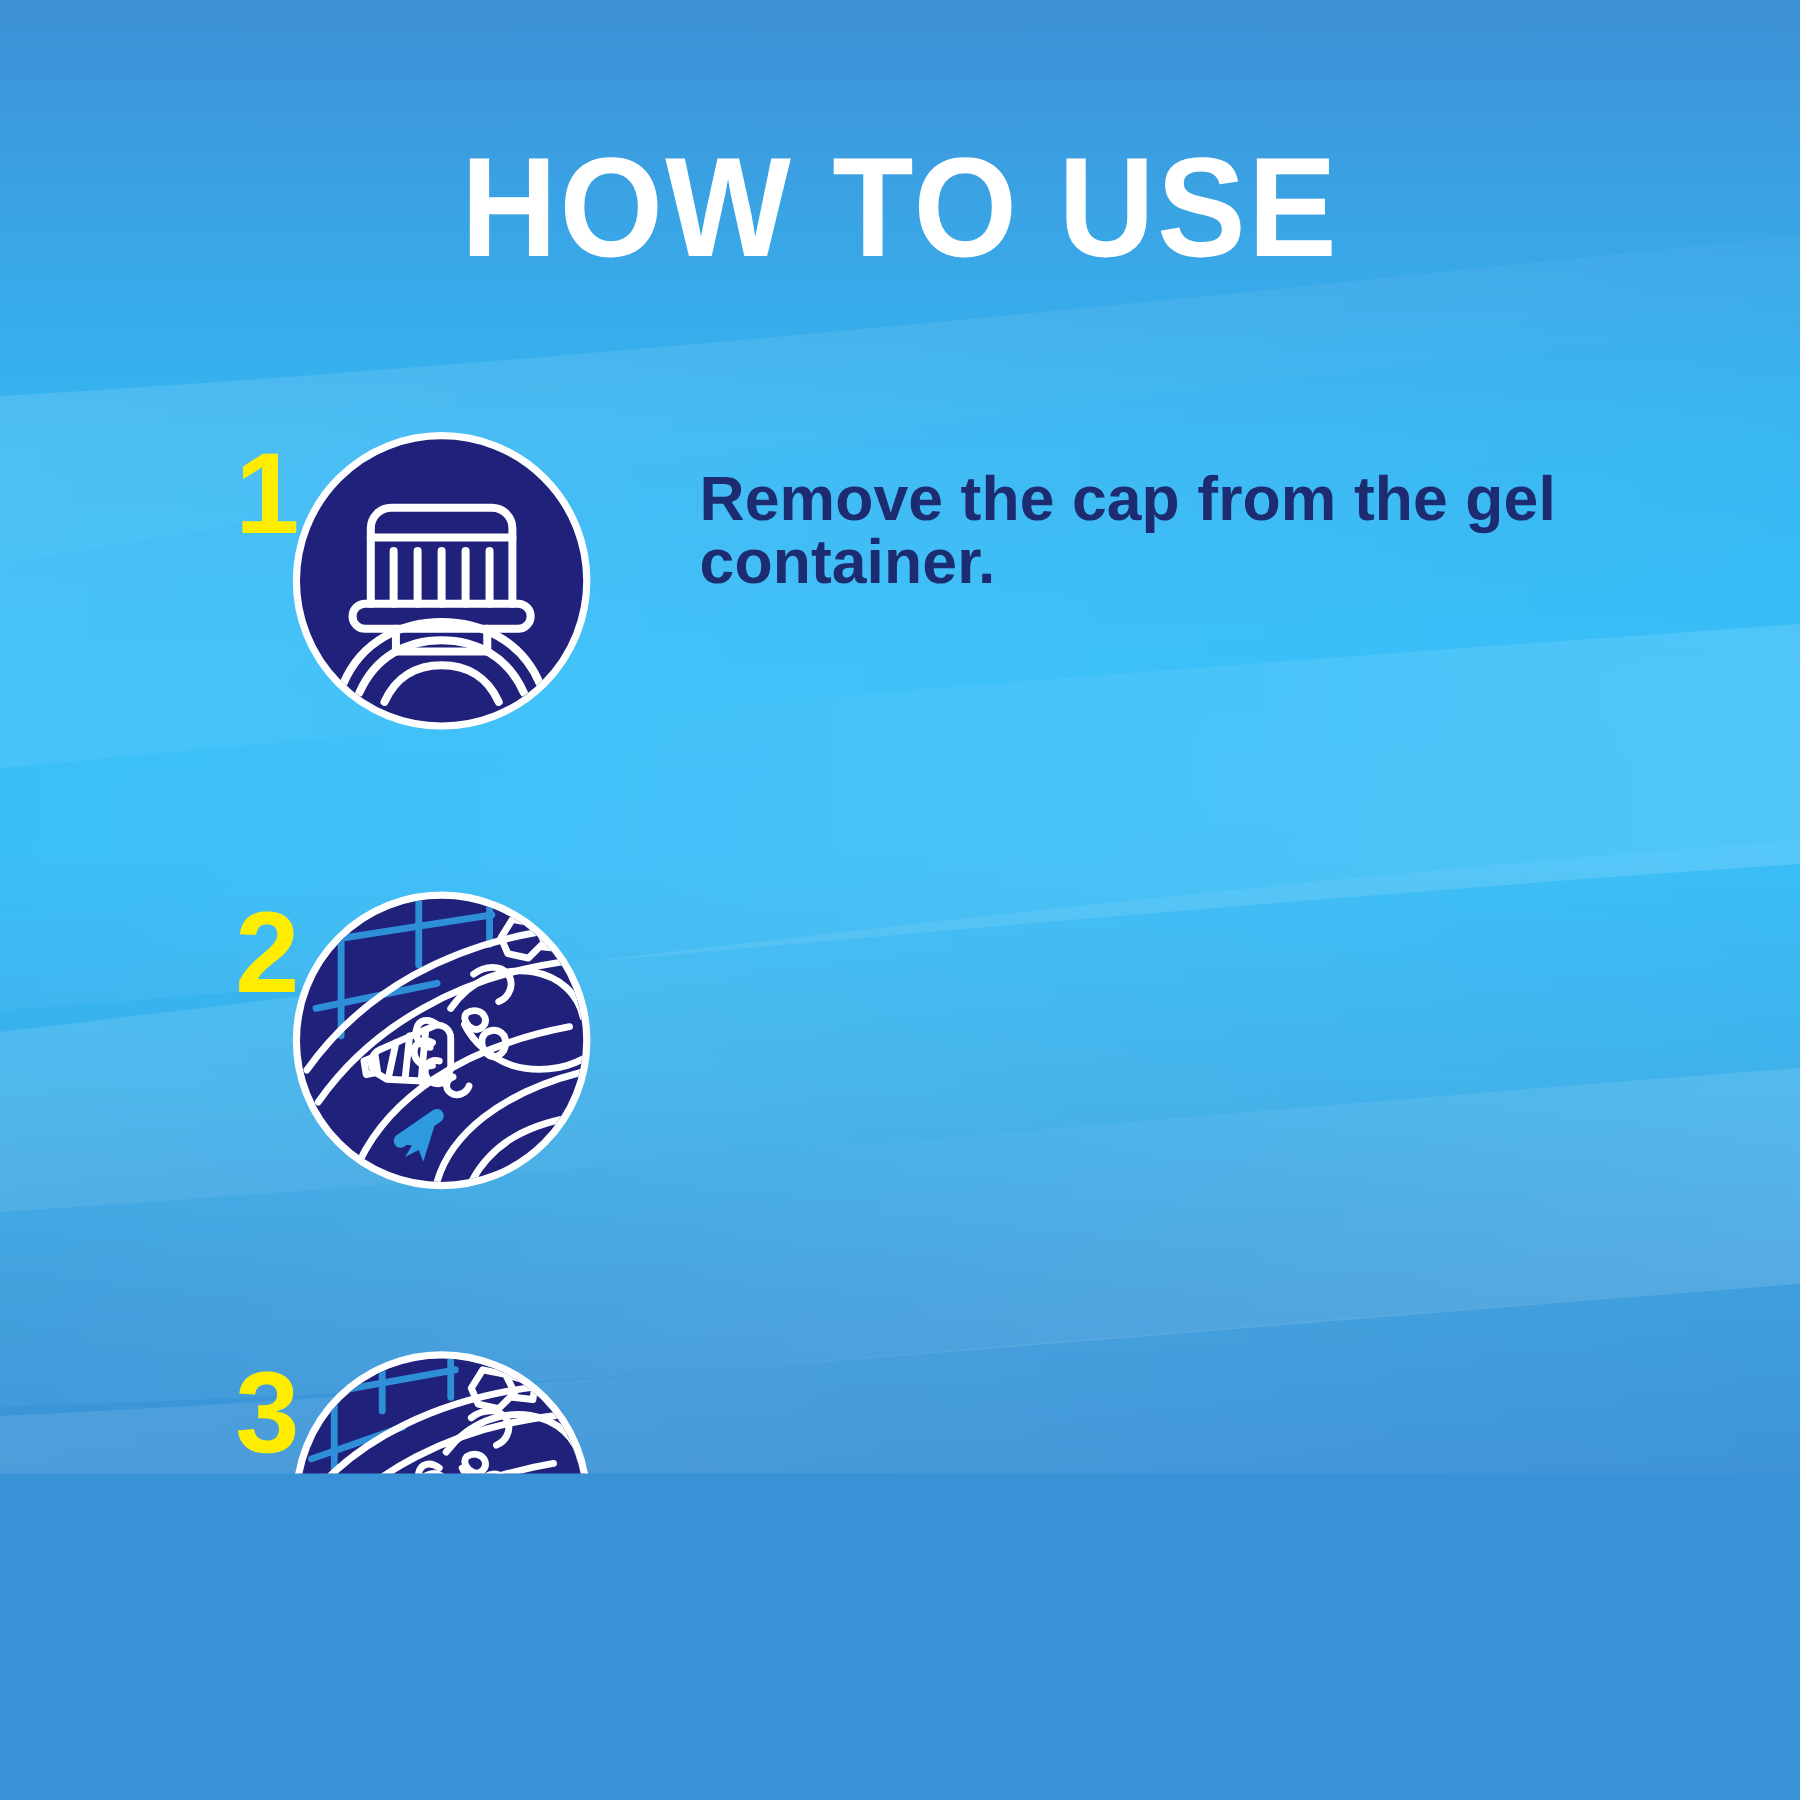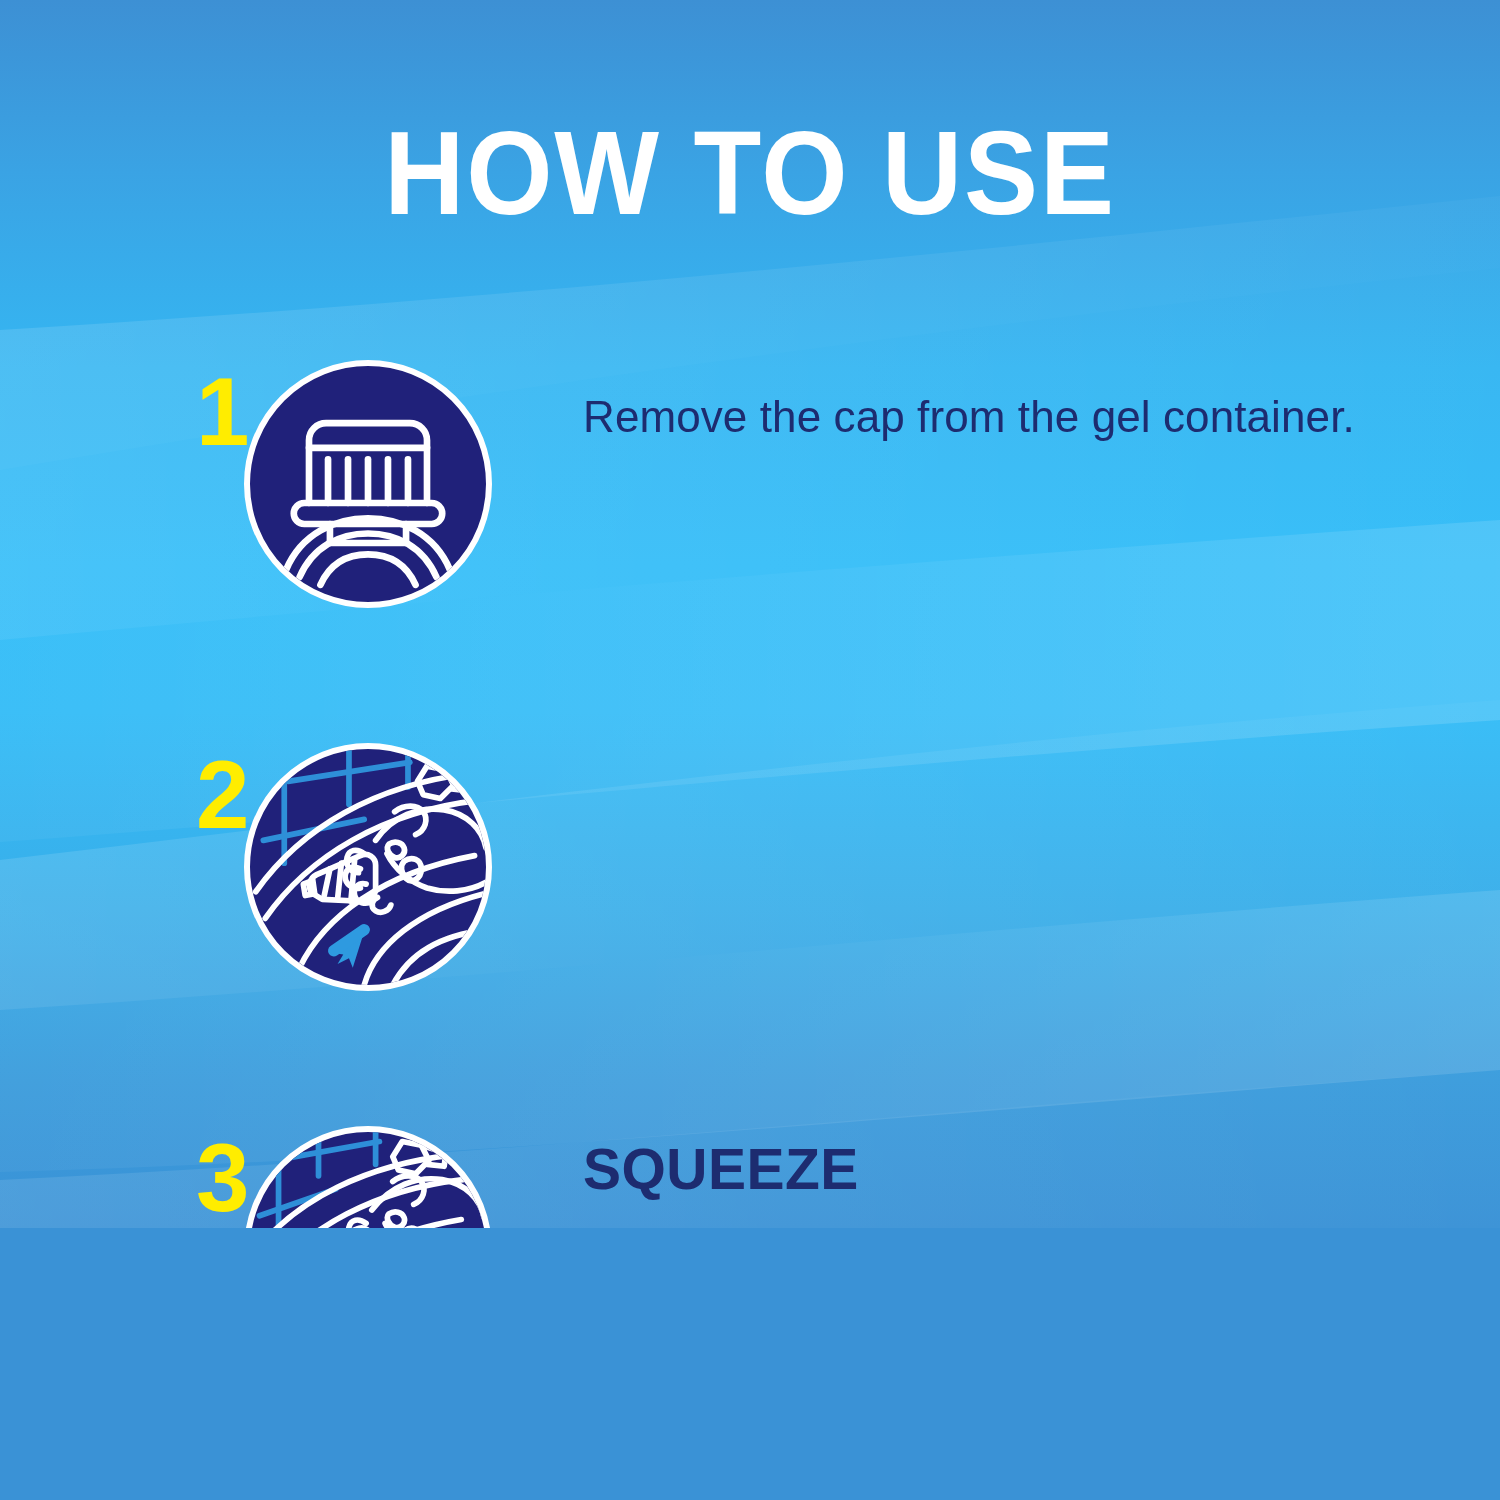--- a/index.html
+++ b/index.html
@@ -116,22 +116,22 @@
   .head {
     color:#1d2c70;
     font-size:57px;
     font-weight:700;
     line-height:62px;
     letter-spacing:0.5px;
   }
   .body {
     margin-top:18px;
     color:#1d2c70;
-    font-size:44px;
-    font-weight:400;
+    font-size:52px;
+    font-weight:700;
     line-height:53px;
     letter-spacing:0.1px;
     white-space:pre-line;
   }
 </style>
 </head>
 <body>
 
 <div id="stage">
 
@@ -312,17 +312,16 @@
           <circle cx="86" cy="206" r="13"></circle>
           <circle cx="64" cy="170" r="13"></circle>
           <circle cx="108" cy="170" r="13"></circle>
           <circle cx="64" cy="194" r="13"></circle>
           <circle cx="108" cy="194" r="13"></circle>
         </g>
       </svg>
     </div>
 
     <div class="txt">
-      <div class="head">SQUEEZE</div>
     </div>
   </div>
 
 </div>
 
 </body></html>

